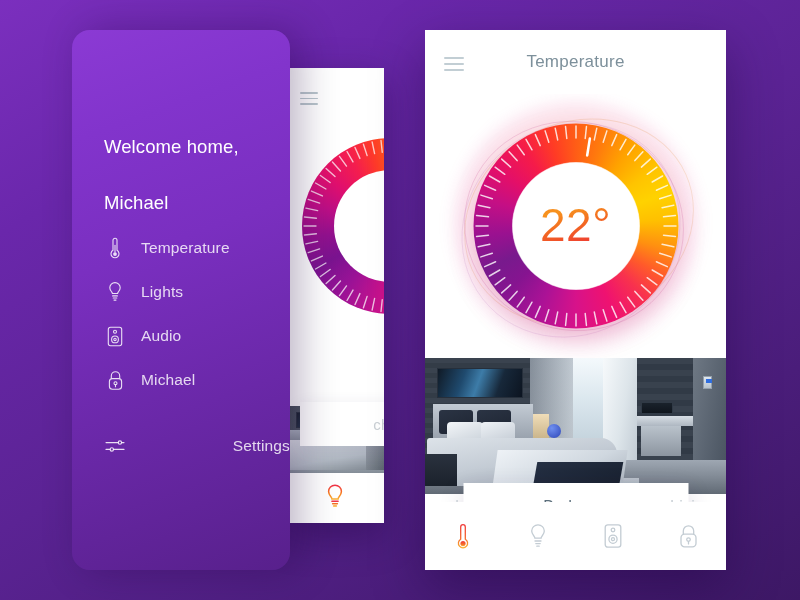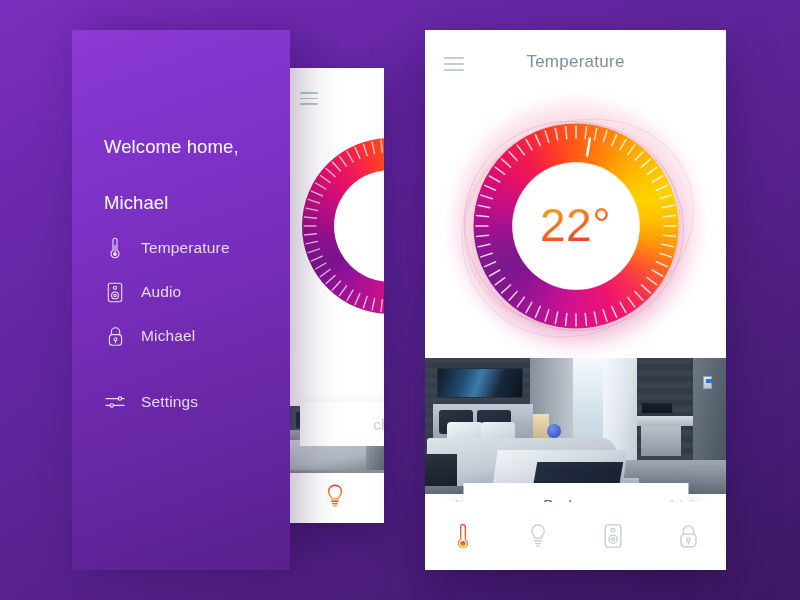--- a/index.html
+++ b/index.html
@@ -21,20 +21,21 @@
 
   
   #sidebar {
     position: absolute;
     left: 72px; top: 30px;
     width: 218px; height: 540px;
     background: linear-gradient(160deg, #8b3ad4 0%, #8234cc 18%, #7a2fc0 40%, #6a28a8 68%, #58208c 100%);
     box-shadow: 10px 0 38px rgba(30,0,60,0.30);
     z-index: 40;
     overflow: hidden;
+    border-radius: 18px;
   }
 
   #welcome {
     position: absolute;
     left: 32px; top: 104px;
     width: 170px;
     color: #ffffff;
     font-size: 18.5px;
     line-height: 25px;
     font-weight: 400;
@@ -44,21 +45,21 @@
 
   .nav-list { position: absolute; left: 0; top: 196px; width: 100%; }
 
   .nav-item {
     display: flex;
     align-items: center;
     height: 44px;
     padding-left: 32px;
     cursor: pointer;
   }
-  .nav-item.spaced { margin-top: 22px; }
+  .nav-item.spaced { margin-top: 22px; justify-content: space-between; }
 
   .nav-ico {
     width: 22px; height: 24px;
     display: flex; align-items: center; justify-content: center;
     flex: 0 0 22px;
   }
   .nav-ico svg { display: block; }
 
   .nav-label {
     margin-left: 15px;
@@ -469,20 +470,29 @@
         <span class="nav-ico">
           <svg width="12" height="22" viewBox="0 0 12 22" fill="none" stroke="rgba(255,255,255,0.85)" stroke-width="1.1">
             <path d="M6 1.2a2 2 0 0 0-2 2v10.1a4 4 0 1 0 4 0V3.2a2 2 0 0 0-2-2z"></path>
             <circle cx="6" cy="17.1" r="1.9" fill="rgba(255,255,255,0.85)" stroke="none"></circle>
             <path d="M6 8.4v6.6" stroke-linecap="round"></path>
           </svg>
         </span>
         <span class="nav-label">Temperature</span>
       </div>
 
+      <div class="nav-item">
+        <span class="nav-ico">
+          <svg width="16" height="22" viewBox="0 0 16 22" fill="none" stroke="rgba(255,255,255,0.85)" stroke-width="1.1" stroke-linecap="round">
+            <path d="M8 1.6c-2.9 0-5.2 2.3-5.2 5.1 0 1.9 1 3.1 1.8 4.1.5.6.8 1.1.8 1.7h5.2c0-.6.3-1.1.8-1.7.8-1 1.8-2.2 1.8-4.1 0-2.8-2.3-5.1-5.2-5.1z"></path>
+            <path d="M5.6 14.9h4.8M6.2 17h3.6M7 19.1h2"></path>
+          </svg>
+        </span>
+        <span class="nav-label">Lights</span>
+      </div>
 
       <div class="nav-item">
         <span class="nav-ico">
           <svg width="16" height="21" viewBox="0 0 16 21" fill="none" stroke="rgba(255,255,255,0.85)" stroke-width="1.1">
             <rect x="1.3" y="1.3" width="13.4" height="18.4" rx="2.2"></rect>
             <circle cx="8" cy="5.7" r="1.5"></circle>
             <circle cx="8" cy="13.4" r="3.4"></circle>
             <circle cx="8" cy="13.4" r="1.2"></circle>
           </svg>
         </span>

